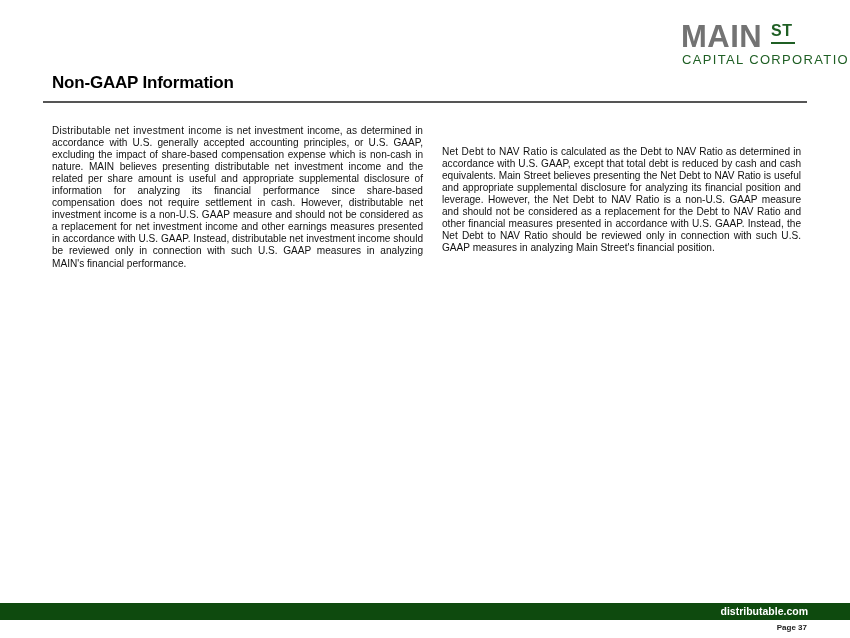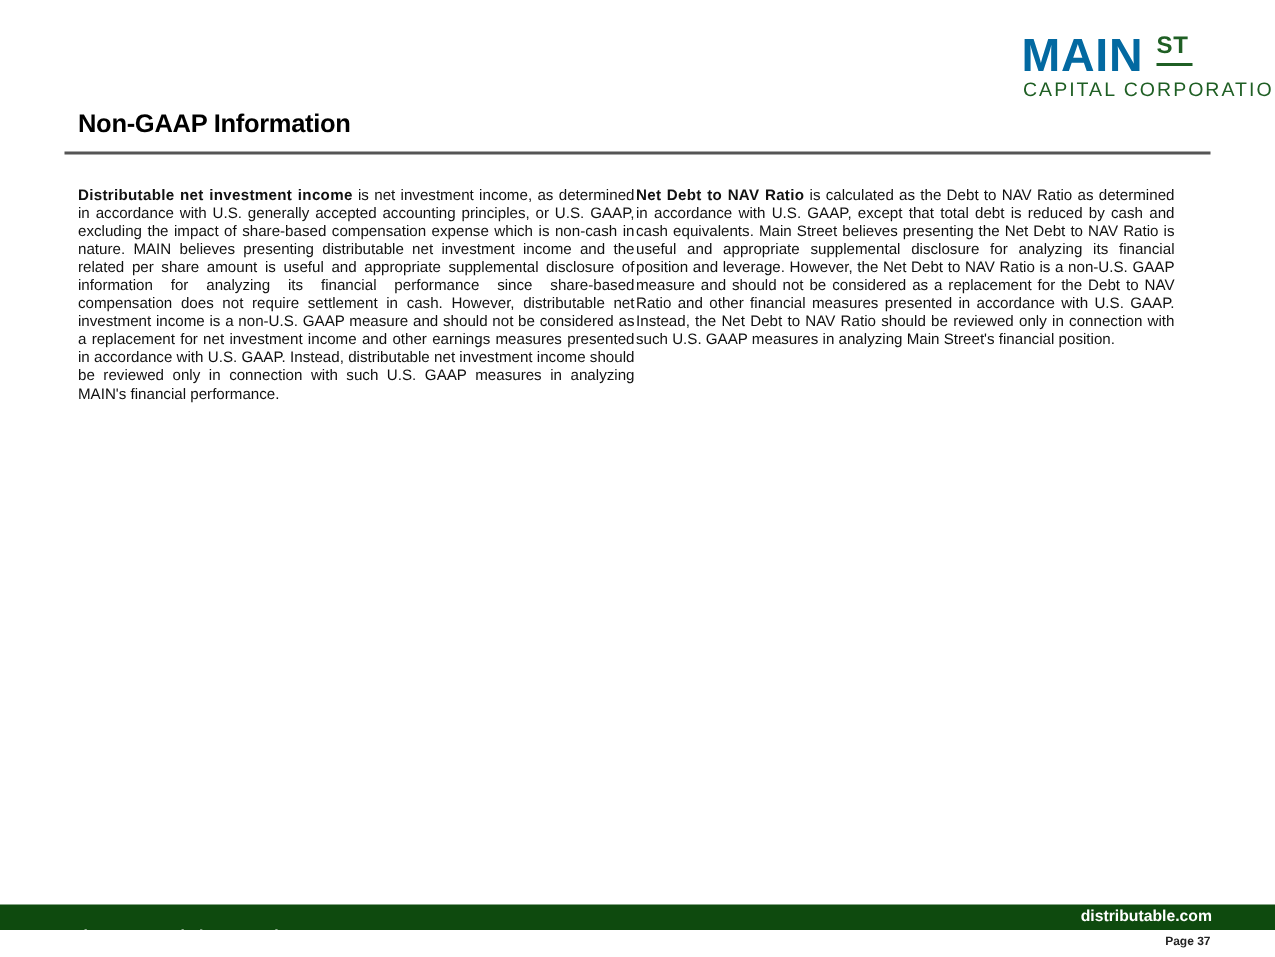--- a/index.html
+++ b/index.html
@@ -1,31 +1,31 @@
 <!DOCTYPE html>
 <html><head>
   <meta charset="utf-8">
   <style>
     * { margin: 0; padding: 0; box-sizing: border-box; }
     html, body { width: 850px; height: 638px; background: #ffffff; overflow: hidden; }
     body { position: relative; font-family: "Liberation Sans", sans-serif; color: #000; }
 
     .logo { position: absolute; left: 681px; top: 22px; width: 120px; height: 38px; }
-    .logo-main { position: absolute; left: 0; top: 0; font-family: "Liberation Sans", sans-serif; font-weight: bold; font-size: 31px; line-height: 30px; letter-spacing: 0.5px; color: #0369a1; }
+    .logo-main { position: absolute; left: 0; top: 0; font-family: "Liberation Sans", sans-serif; font-weight: bold; font-size: 31px; line-height: 30px; letter-spacing: 0.5px; color: #737373; }
     .logo-st { position: absolute; left: 90px; top: 1px; font-weight: bold; font-size: 16px; line-height: 16px; color: #1f5f24; letter-spacing: 0.5px; text-align: center; }
     .logo-st-underline { position: absolute; left: 90px; top: 20px; width: 24px; height: 2px; background: #1f5f24; }
     .logo-sub { position: absolute; left: 1px; top: 30px; font-size: 13px; letter-spacing: 1.35px; color: #1f5f24; white-space: nowrap; }
 
     .title { position: absolute; left: 52px; top: 73px; font-size: 17px; font-weight: bold; color: #000; letter-spacing: -0.2px; }
     .title-rule { position: absolute; left: 43px; top: 101px; width: 764px; height: 2px; background: #555555; }
 
     .col { position: absolute; top: 125px; font-size: 10.1px; line-height: 12.05px; text-align: justify; color: #111; }
     .col-left { left: 52px; width: 371px; }
-    .col-right { left: 424px; width: 359px; }
-    .col b { font-weight: bold; letter-spacing: 0.2px; }
+    .col-right { left: 442px; width: 359px; margin-top: 21px; }
+    .col b { font-weight: normal; letter-spacing: 0.2px; }
 
     .footer-bar { position: absolute; left: 0; top: 603px; width: 850px; height: 17px; background: #0e4a0e; }
     .footer-text { position: absolute; top: 604px; font-size: 10.5px; font-weight: bold; color: #ffffff; line-height: 15px; }
     .footer-left { left: 41px; margin-top: 13px; }
     .footer-center { left: 427px; margin-top: 32px; }
     .footer-right { right: 42px; }
     .page-num { position: absolute; right: 43px; top: 623px; font-size: 8px; font-weight: bold; color: #222; text-align: center; }
   </style>
 </head>
 <body>

